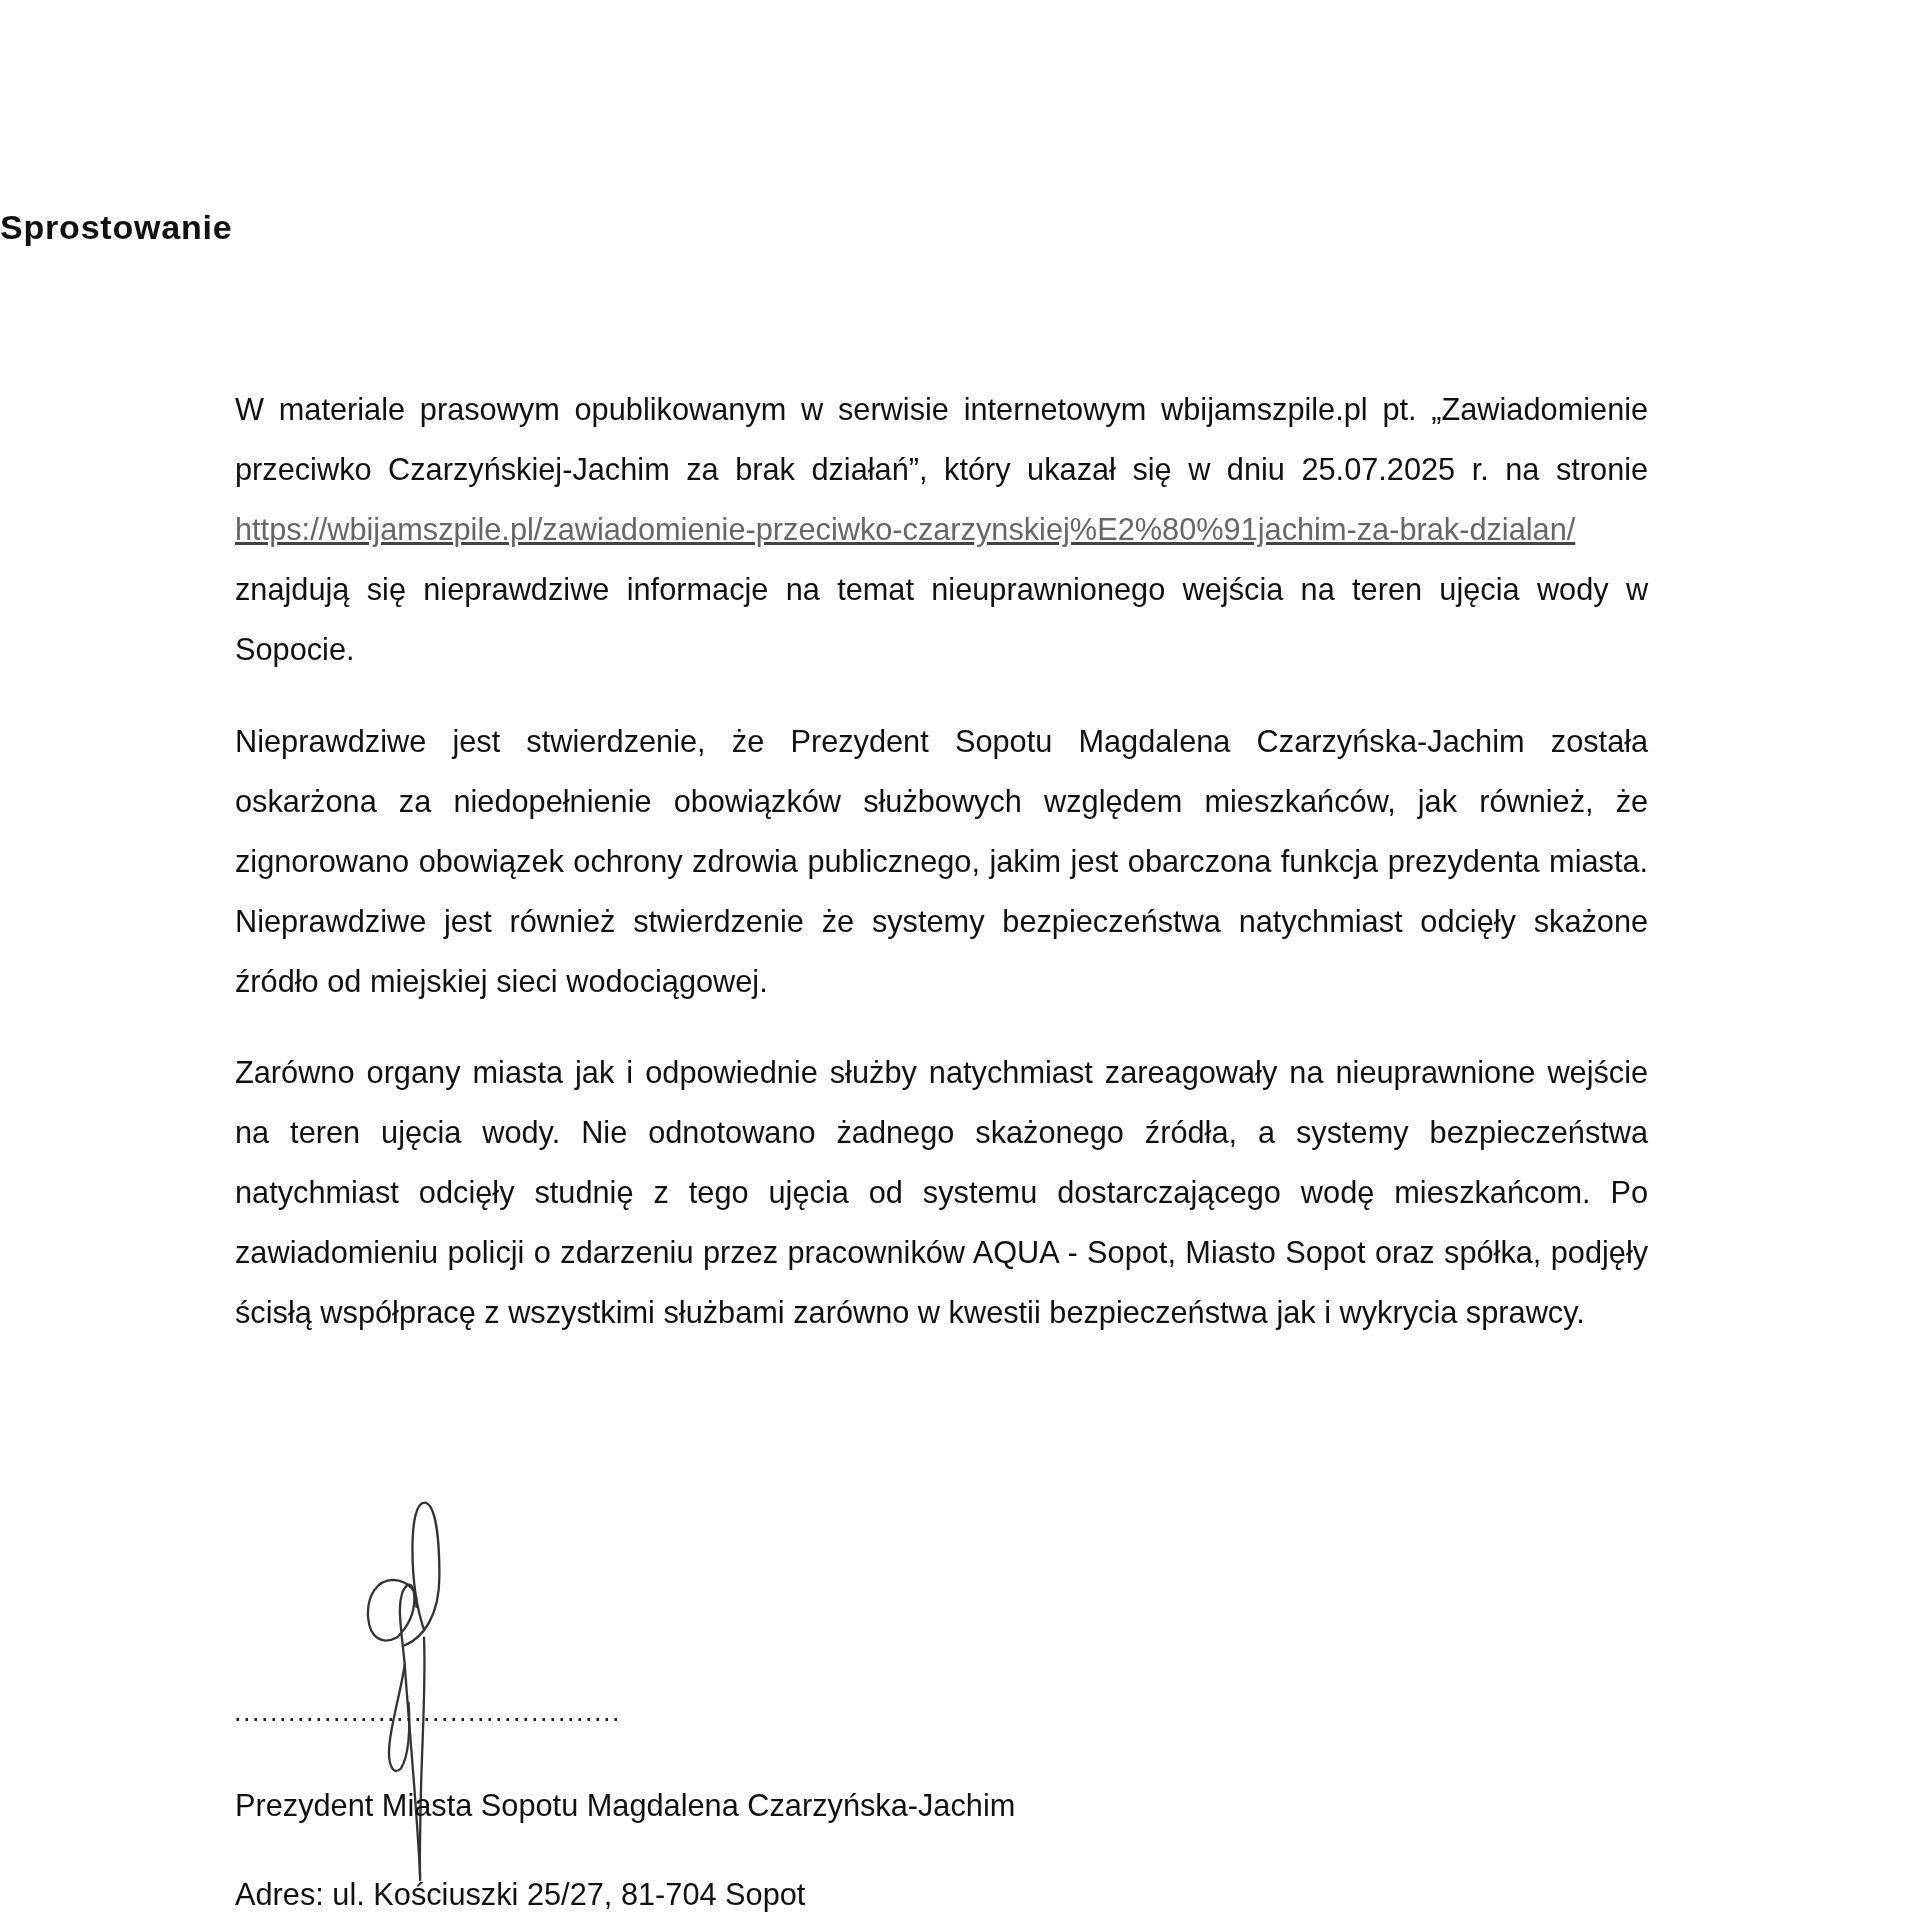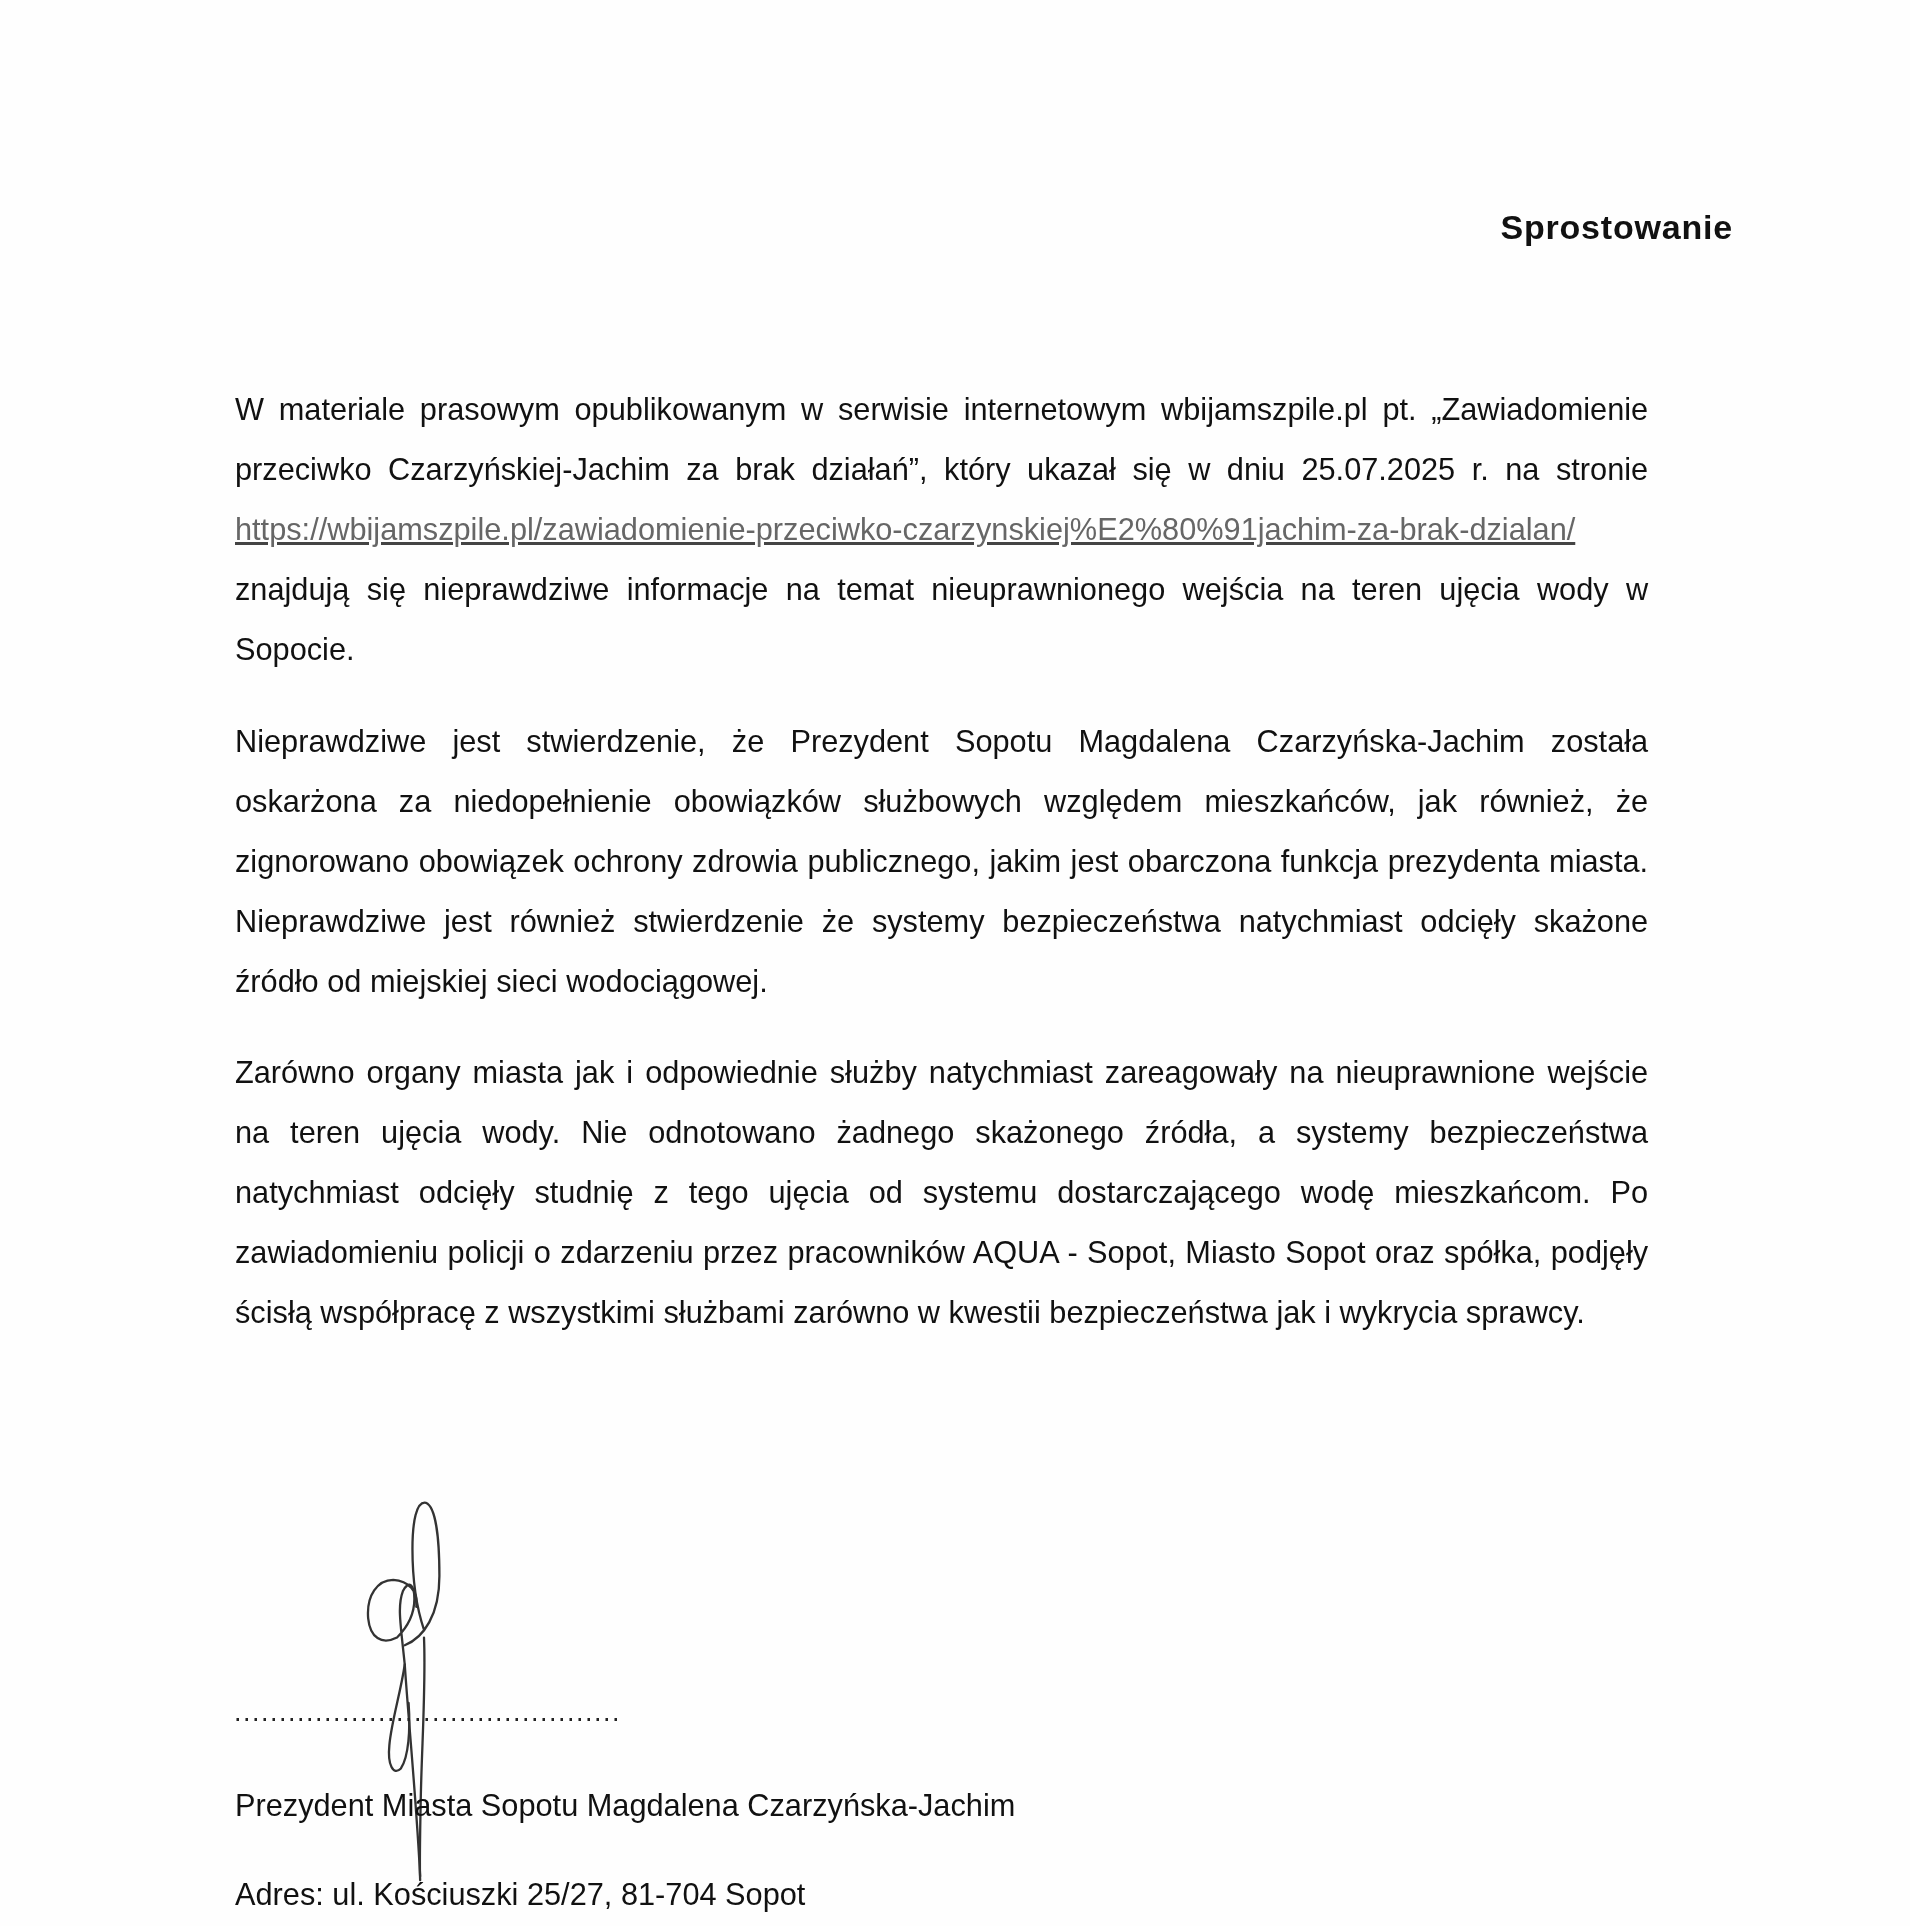--- a/index.html
+++ b/index.html
@@ -18,21 +18,21 @@
     .page {
       position: absolute;
       left: 0; top: 0;
       width: 1911px; height: 2700px;
       background: #fefefe;
     }
     .title {
       position: absolute;
       left: 0; width: 1733px;
       top: 208px;
-      text-align: right;
+      text-align: left;
       font-weight: bold;
       font-size: 34px;
       letter-spacing: 0.8px;
     }
     .para {
       position: absolute;
       left: 235px;
       width: 1472px;
       font-size: 32px;
       line-height: 60px;

